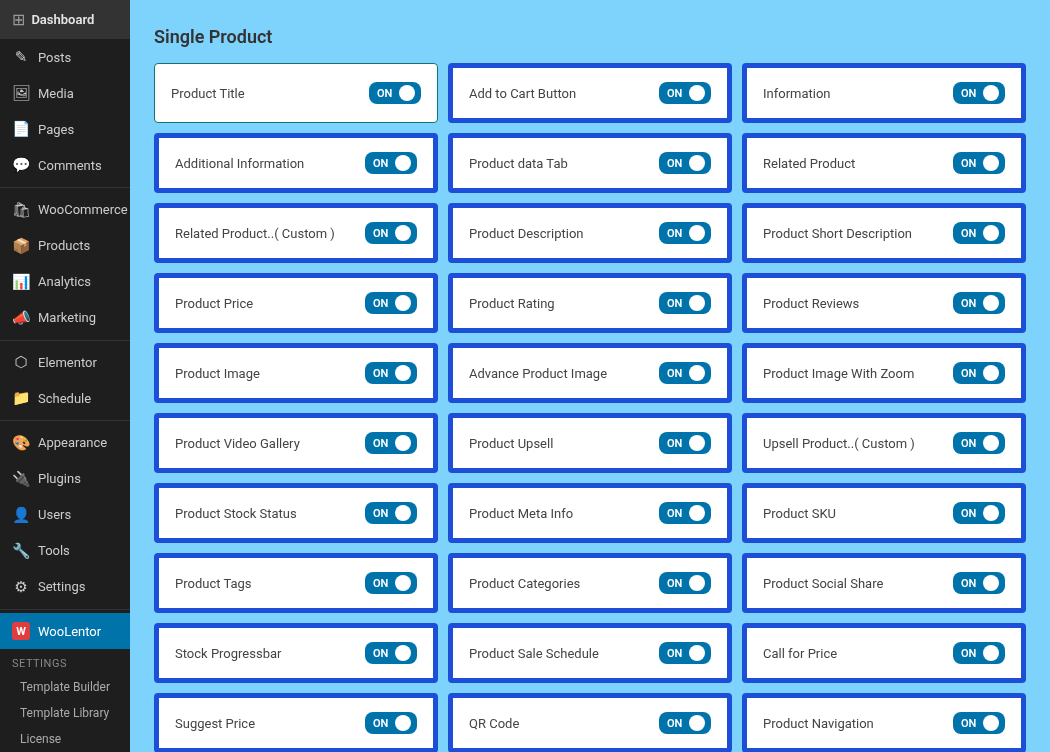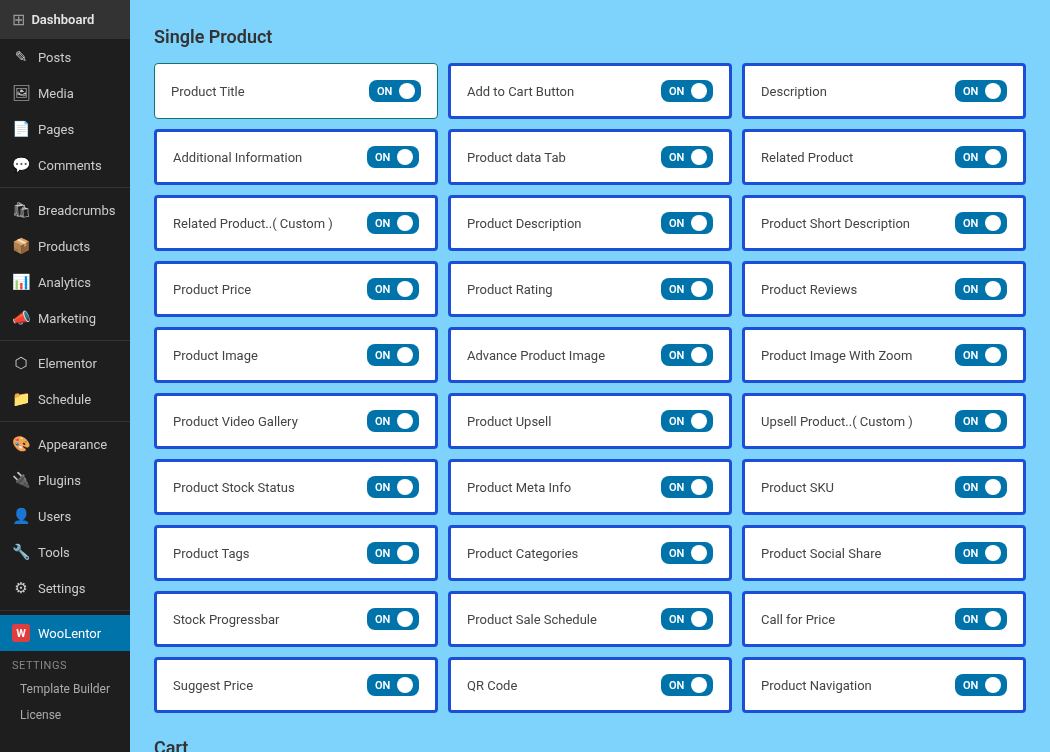--- a/index.html
+++ b/index.html
@@ -64,21 +64,21 @@
 
     .grid-3 {
       display: grid;
       grid-template-columns: repeat(3, 1fr);
       gap: 10px;
       margin-bottom: 24px;
     }
 
     .toggle-card {
       background: #fff;
-      border: 3px solid #1d4ed8;
+      border: 5px solid #1d4ed8;
       border-radius: 4px;
       padding: 14px 16px;
       display: flex;
       align-items: center;
       justify-content: space-between;
       cursor: pointer;
     }
     .toggle-card.highlighted {
       border: 1px solid #0f766e;
     }
@@ -130,21 +130,21 @@
     <span class="sidebar-item-icon">📄</span>
     <span>Pages</span>
   </div>
   <div class="sidebar-item">
     <span class="sidebar-item-icon">💬</span>
     <span>Comments</span>
   </div>
   <div class="sidebar-divider"></div>
   <div class="sidebar-item">
     <span class="sidebar-item-icon">🛍</span>
-    <span>Breadcrumbs</span>
+    <span>WooCommerce</span>
   </div>
   <div class="sidebar-item">
     <span class="sidebar-item-icon">📦</span>
     <span>Products</span>
   </div>
   <div class="sidebar-item">
     <span class="sidebar-item-icon">📊</span>
     <span>Analytics</span>
   </div>
   <div class="sidebar-item">
@@ -181,20 +181,21 @@
     <span class="sidebar-item-icon">⚙</span>
     <span>Settings</span>
   </div>
   <div class="sidebar-divider"></div>
   <div class="sidebar-item active">
     <span class="sidebar-item-icon" style="background:#e03e3e;color:#fff;border-radius:3px;font-weight:bold;font-size:11px;width:18px;height:18px;display:flex;align-items:center;justify-content:center;">W</span>
     <span>WooLentor</span>
   </div>
   <div class="sidebar-section-label">Settings</div>
   <div class="sidebar-sub-item">Template Builder</div>
+  <div class="sidebar-sub-item">Template Library</div>
   <div class="sidebar-sub-item">License</div>
 
 </nav>
 
 <main class="main-content">
   <h2 class="section-title">Single Product</h2>
 
   <div class="grid-3" id="single-product-grid">
   <div class="toggle-card highlighted">
         <span class="toggle-card-label">Product Title</span>
@@ -204,21 +205,21 @@
         </div>
       </div>
       <div class="toggle-card">
         <span class="toggle-card-label">Add to Cart Button</span>
         <div class="toggle">
           <span class="toggle-text">ON</span>
           <span class="toggle-knob"></span>
         </div>
       </div>
       <div class="toggle-card">
-        <span class="toggle-card-label">Description</span>
+        <span class="toggle-card-label">Information</span>
         <div class="toggle">
           <span class="toggle-text">ON</span>
           <span class="toggle-knob"></span>
         </div>
       </div>
       <div class="toggle-card">
         <span class="toggle-card-label">Additional Information</span>
         <div class="toggle">
           <span class="toggle-text">ON</span>
           <span class="toggle-knob"></span>

